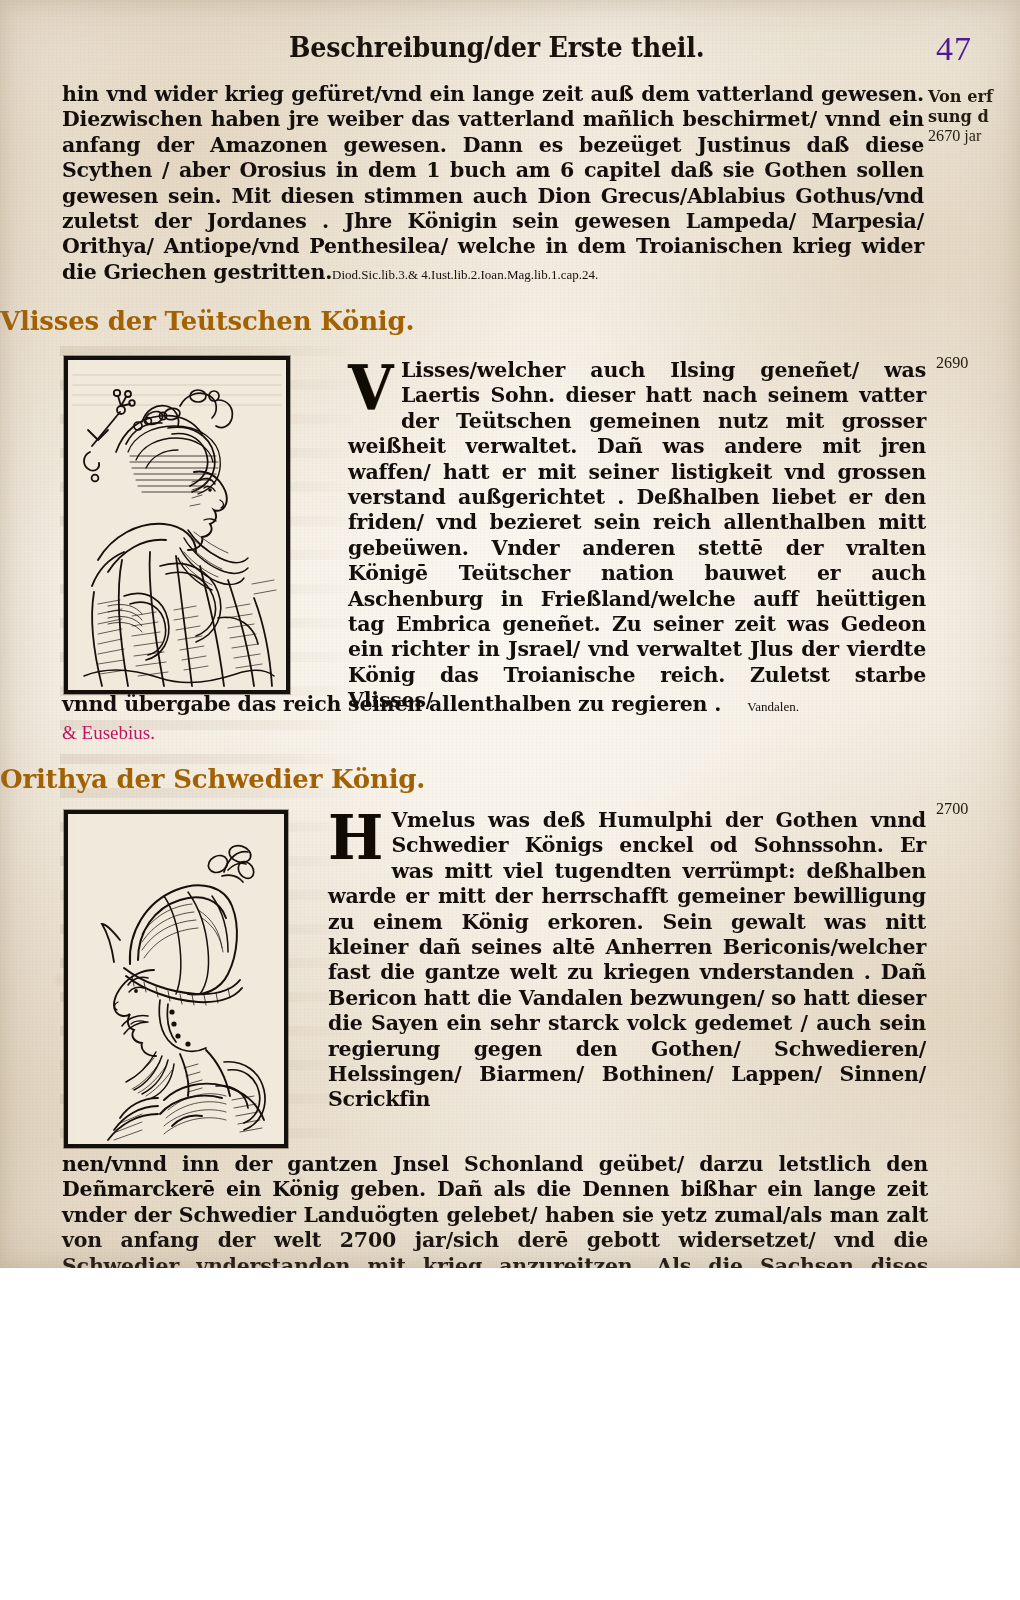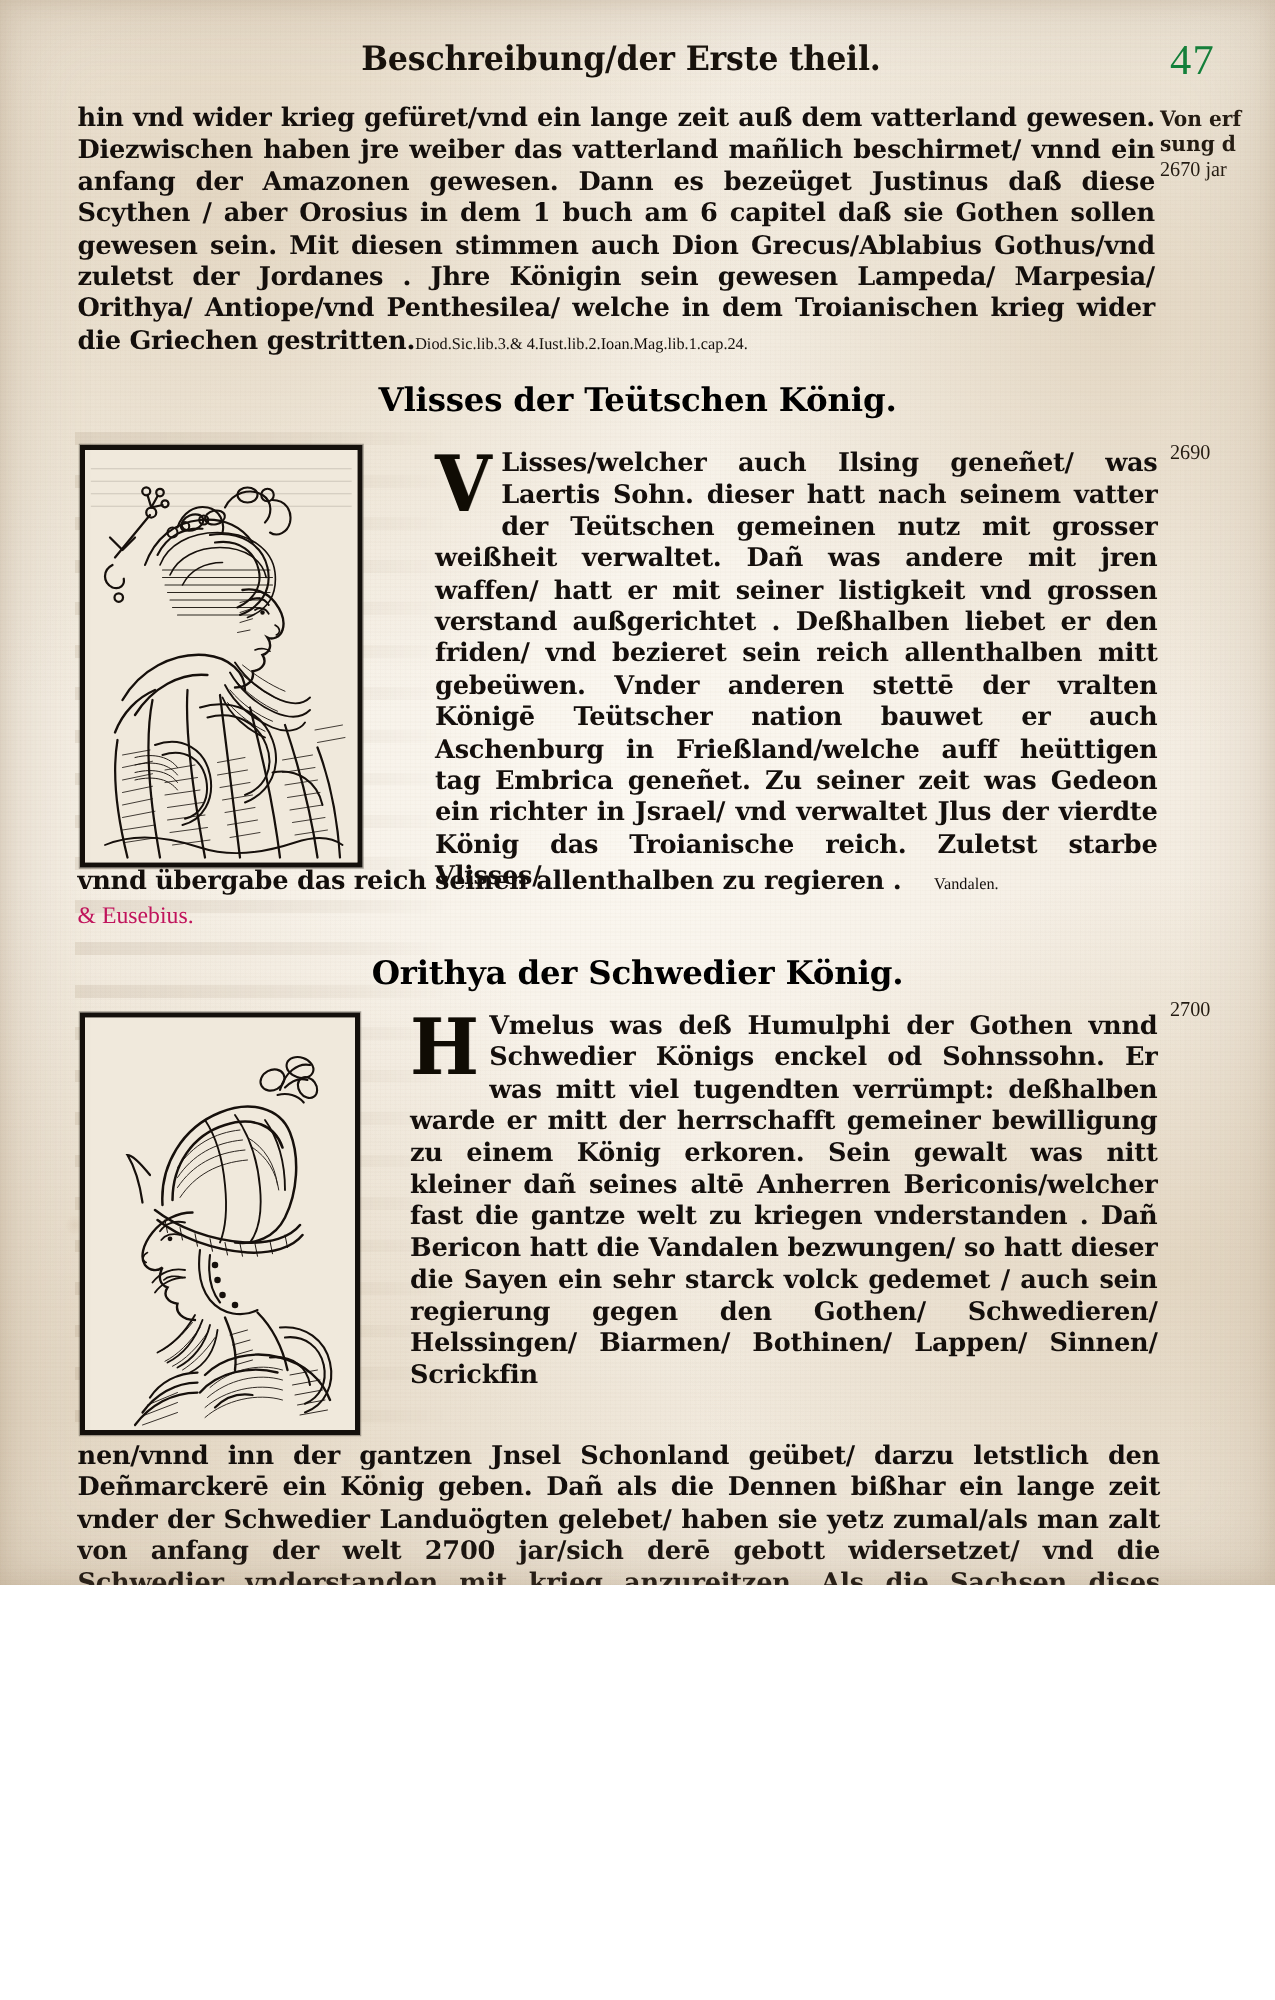--- a/index.html
+++ b/index.html
@@ -104,21 +104,21 @@
     color: #1a1510;
   }
   .running-head span { display: inline-block; }
 
   .folio {
     position: absolute;
     right: 48px;
     top: 30px;
     font-size: 34px;
     font-family: "Liberation Serif", serif;
-    color: #15803d;
+    color: #4c1d95;
     letter-spacing: 1px;
     margin-left: 28px;
   }
 
   
   .col {
     position: absolute;
     font-size: 20.5px;
     line-height: 25.4px;
     color: #181310;
@@ -129,24 +129,23 @@
 
   .block-top {
     left: 62px;
     top: 82px;
     width: 862px;
   }
 
   .heading {
     position: absolute;
     left: 0; right: 0;
-    text-align: center;
     font-size: 26px;
     line-height: 1.05;
-    color: #000000;
+    color: #a16207;
   }
   .heading-1 { top: 308px; }
   .heading-2 { top: 766px; }
 
   
   .woodcut {
     position: absolute;
     background: #efe9dd;
     border: 4px solid #181410;
     box-shadow: 0 0 0 1px rgba(30,24,18,0.35);

